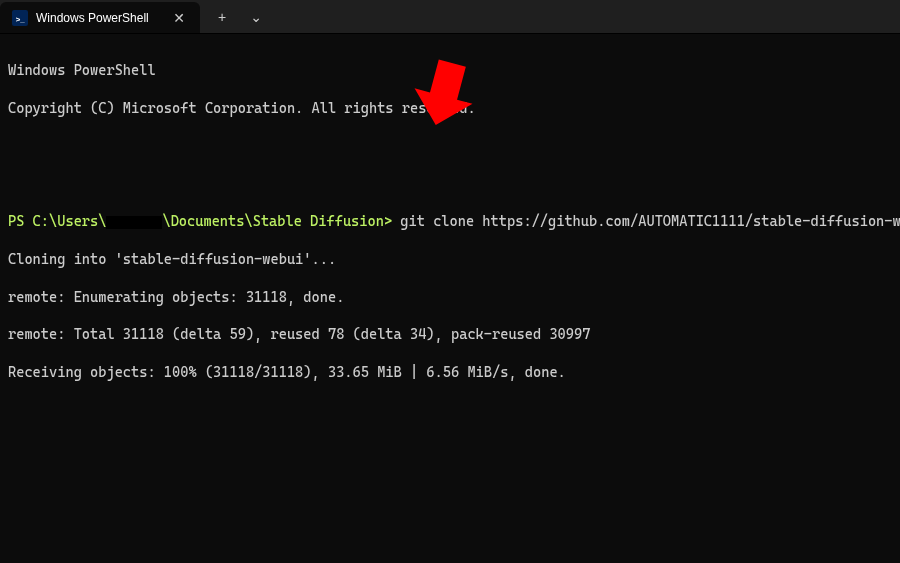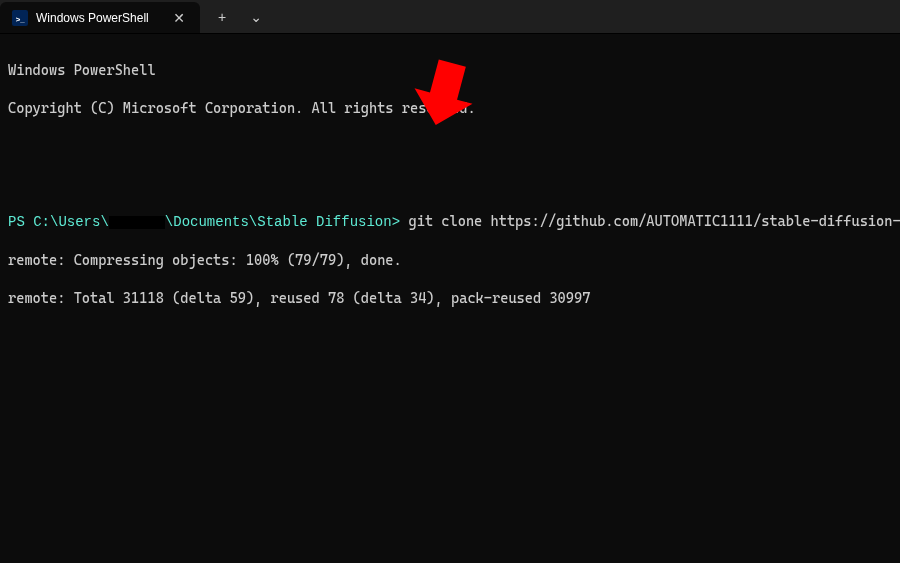--- a/index.html
+++ b/index.html
@@ -77,21 +77,21 @@
     }
     .terminal {
       padding: 8px 8px;
       color: #cccccc;
       font-size: 14px;
       line-height: 1.35;
       white-space: pre;
       font-family: Consolas, 'Cascadia Mono', monospace;
     }
     .terminal-line { white-space: pre; }
-    .prompt-path { color: #5eead4; font-family: Liberation Mono, monospace; }
+    .prompt-path { color: #bef264; }
     .redacted {
       display: inline-block;
       width: 56px;
       height: 13px;
       background: #000;
       vertical-align: middle;
     }
     .arrow-annotation {
       position: absolute;
       top: 58px;
@@ -118,21 +118,23 @@
     <span class="titlebar-btn">⌄</span>
   </div>
 </div>
 
 <div class="terminal">
 <div class="terminal-line">Windows PowerShell</div>
 <div class="terminal-line">Copyright (C) Microsoft Corporation. All rights reserved.</div>
 <div class="terminal-line">&nbsp;</div>
 <div class="terminal-line">&nbsp;</div>
 <div class="terminal-line"><span class="prompt-path">PS C:\Users\</span><span class="redacted"></span><span class="prompt-path">\Documents\Stable Diffusion&gt; </span><span>git clone https://github.com/AUTOMATIC1111/stable-diffusion-webui.git</span></div>
-<div class="terminal-line">remote: Compressing objects: 100% (79/79), done.</div>
+<div class="terminal-line">Cloning into 'stable-diffusion-webui'...</div>
+<div class="terminal-line">remote: Enumerating objects: 31118, done.</div>
 <div class="terminal-line">remote: Total 31118 (delta 59), reused 78 (delta 34), pack-reused 30997</div>
+<div class="terminal-line">Receiving objects: 100% (31118/31118), 33.65 MiB | 6.56 MiB/s, done.</div>
 </div>
 
 <div class="arrow-annotation">
   <svg width="80" height="70" viewBox="0 0 80 70">
     <polygon points="40,68 10,38 26,38 26,4 54,4 54,38 70,38" fill="#ff0000" transform="rotate(15 40 40)"></polygon>
   </svg>
 </div>
 
 </body></html>

